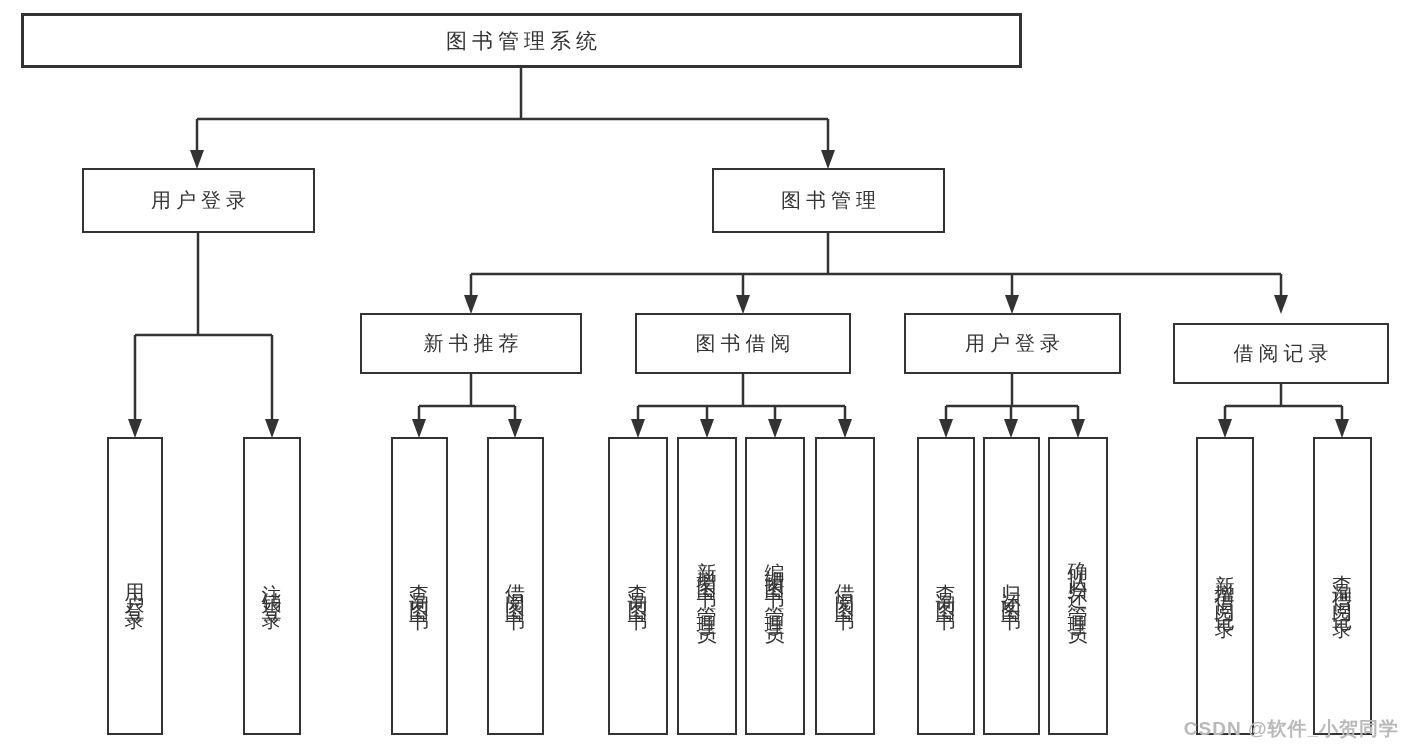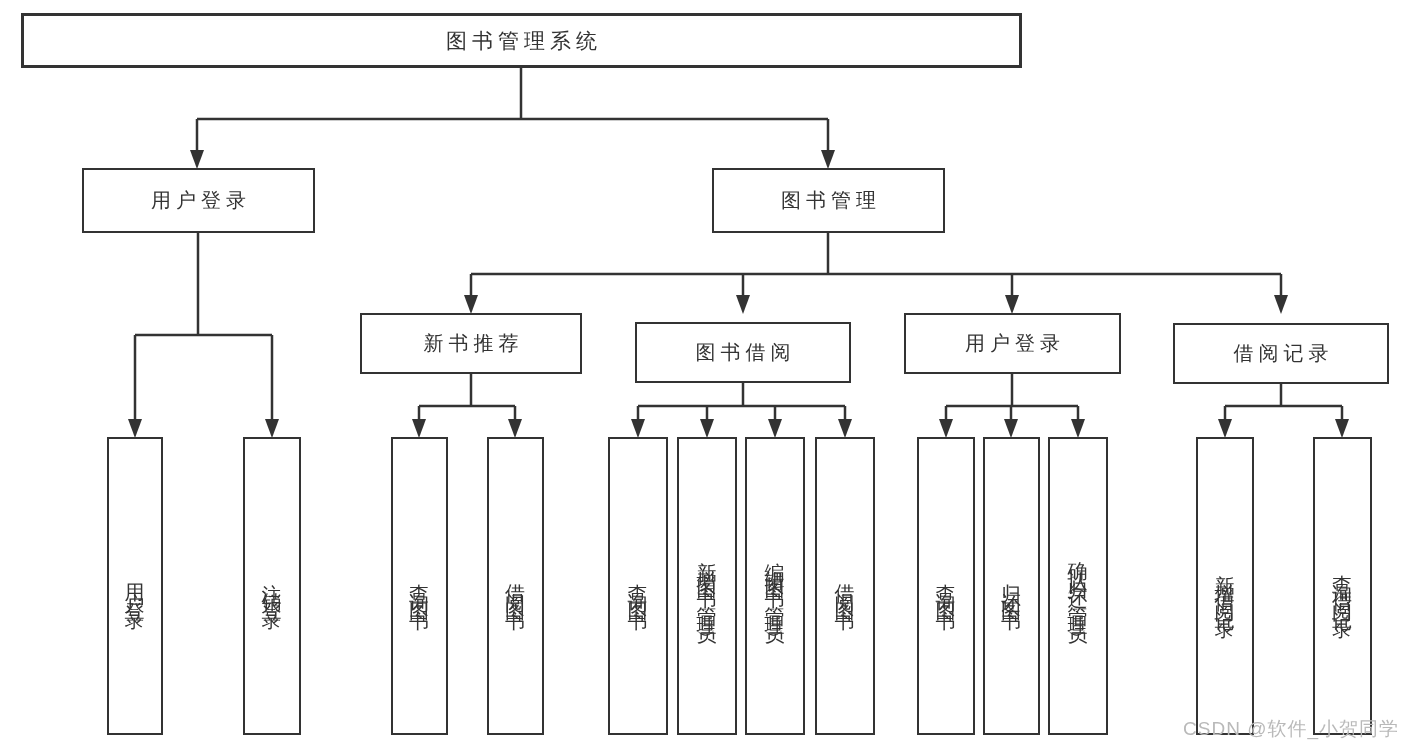--- a/index.html
+++ b/index.html
@@ -26,21 +26,21 @@
     display:flex;align-items:center;justify-content:center;
     top:437px;height:298px;
   }
   .vtext{
     writing-mode:vertical-rl;text-orientation:mixed;
     font-size:20px;letter-spacing:9px;line-height:1;
     white-space:nowrap;
   }
   .watermark{
     position:absolute;right:6px;bottom:5px;
-    font-size:19px;color:var(--watermark);letter-spacing:1px;
+    font-size:19px;color:var(--watermark);letter-spacing:1px;font-weight:bold;
   }
 </style>
 </head>
 <body>
 
 <div class="canvas">
 
   <svg class="connectors" viewBox="0 0 1405 747" xmlns="http://www.w3.org/2000/svg">
 
     <line x1="521" y1="68" x2="521" y2="119"></line>
@@ -110,21 +110,21 @@
   <div class="node" style="left:82px;top:168px;width:233px;height:65px">
     <span>用户登录</span>
   </div>
   <div class="node" style="left:360px;top:313px;width:222px;height:61px">
     <span>新书推荐</span>
   </div>
 
   <div class="node" style="left:712px;top:168px;width:233px;height:65px">
     <span>图书管理</span>
   </div>
-  <div class="node" style="left:635px;top:322px;width:216px;height:61px">
+  <div class="node" style="left:635px;top:313px;width:216px;height:61px">
     <span>图书借阅</span>
   </div>
   <div class="node" style="left:904px;top:313px;width:217px;height:61px">
     <span>用户登录</span>
   </div>
   <div class="node" style="left:1173px;top:323px;width:216px;height:61px">
     <span>借阅记录</span>
   </div>
 
   <div class="leaf" style="left:107px;width:56px">

